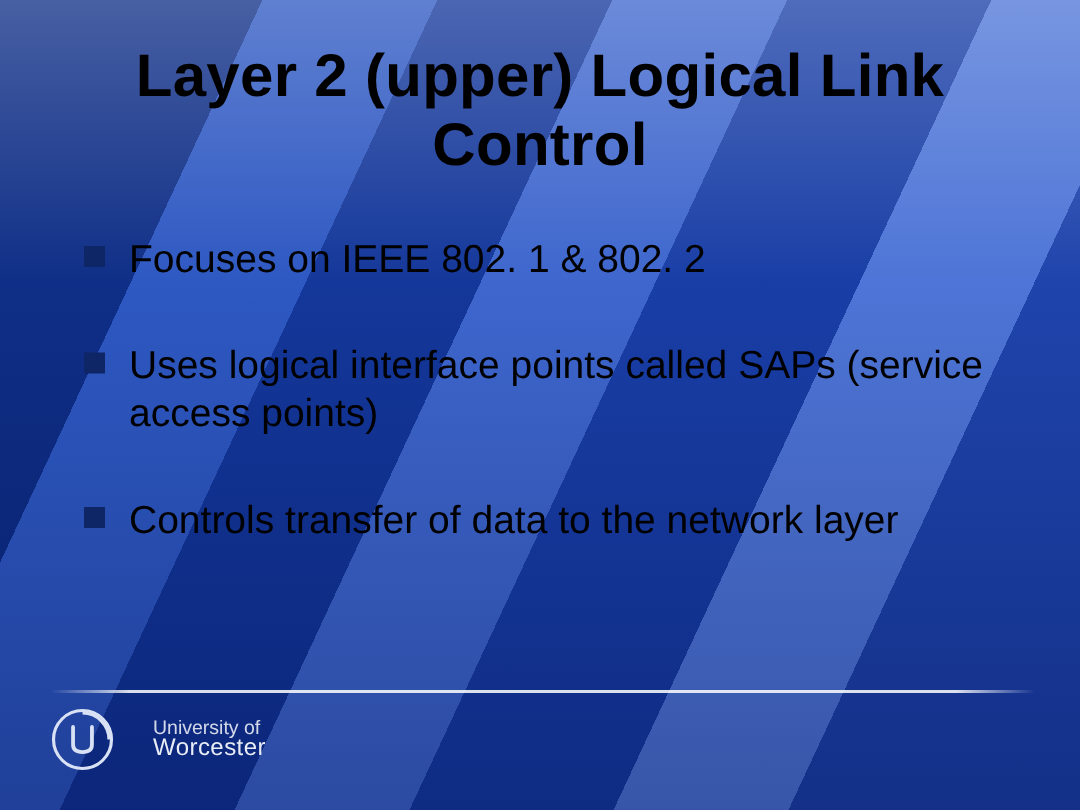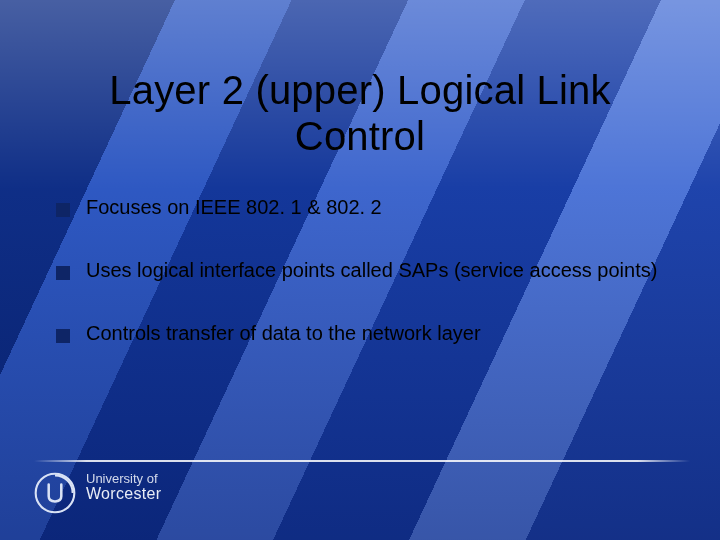--- a/index.html
+++ b/index.html
@@ -26,44 +26,43 @@
     content: "";
     position: absolute; inset: 0;
     background: linear-gradient(180deg, rgba(255,255,255,0.25) 0%, rgba(255,255,255,0.02) 35%, rgba(0,0,32,0.25) 100%);
   }
   .slide {
     position: absolute; inset: 0;
     padding: 28px 56px 0 56px;
   }
   .title {
     font-size: 40px;
-    font-weight: 400;
+    font-weight: 700;
     color: #000;
     line-height: 1.15;
     text-align: center;
     letter-spacing: 0.2px;
-    margin-top: 39px;
   }
   .bullets {
     margin-top: 36px;
   }
   .bullet {
     display: flex;
     align-items: flex-start;
     gap: 16px;
     margin-bottom: 38px;
   }
   .sq {
     flex: 0 0 auto;
     width: 14px; height: 14px;
     background: #0e2566;
     margin-top: 8px;
   }
   .btxt {
-    font-size: 20px;
+    font-size: 26px;
     color: #000;
     line-height: 1.25;
   }
   .footer {
     position: absolute;
     left: 0; right: 0; bottom: 22px;
     padding: 0 30px 0 34px;
   }
   .footer-line {
     height: 2px;
@@ -71,21 +70,22 @@
     margin-bottom: 6px;
   }
   .footer-row {
     display: flex;
     justify-content: space-between;
     align-items: center;
     height: 50px;
   }
   .logo {
     display: flex;
-    gap: 10px;
+    align-items: center;
+    gap: 26px;
   }
   .logo-text {
     color: #e8ecf6;
     font-size: 16px;
     line-height: 1.05;
   }
   .logo-text .l1 { font-size: 13px; opacity: 0.9; }
   .logo-text .l2 { font-weight: 400; letter-spacing: 0.3px; }
   .url {
     color: #cfd8ee;

